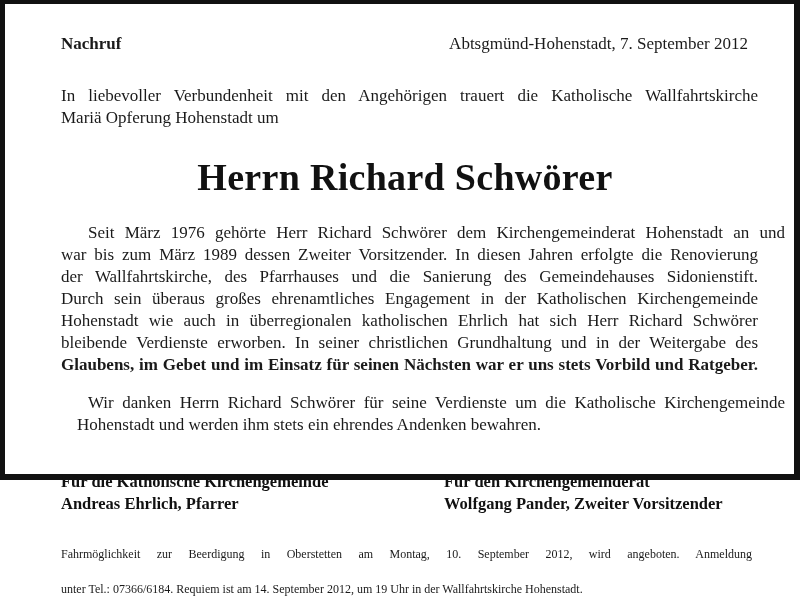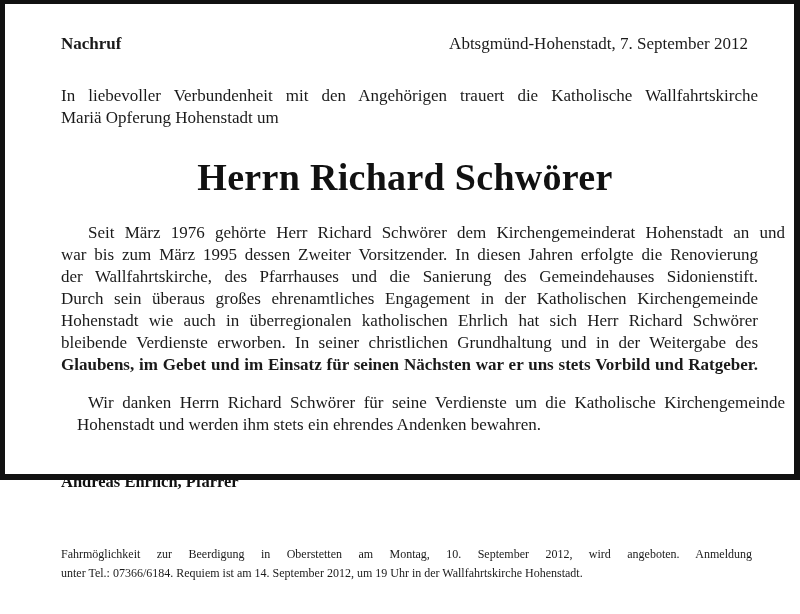--- a/index.html
+++ b/index.html
@@ -84,55 +84,60 @@
     .footer-line {
       position: absolute;
       left: 56px;
       width: 691px;
       font-size: 12px;
       line-height: 19px;
       white-space: nowrap;
       text-align: justify;
       text-align-last: justify;
     }
-    .footer-line.last { text-align-last: left; }
+    .footer-line.last { text-align-last: left; margin-top: 16px; }
   </style>
 </head>
 <body>
 
 <div class="frame">
 
   <div class="header-row">
     <span class="header-label">Nachruf</span>
     <span class="header-place-date">Abtsgmünd-Hohenstadt, 7. September 2012</span>
   </div>
 
   <div class="line intro">In liebevoller Verbundenheit mit den Angehörigen trauert die Katholische Wallfahrtskirche</div>
   <div class="line intro l2 last">Mariä Opferung Hohenstadt um</div>
 
   <div class="title">Herrn Richard Schwörer</div>
 
   <div>
     <div class="line" style="top:218px;margin-left:27px;">Seit März 1976 gehörte Herr Richard Schwörer dem Kirchengemeinderat Hohenstadt an und</div>
-    <div class="line" style="top:240px;">war bis zum März 1995 dessen Zweiter Vorsitzender. In diesen Jahren erfolgte die Renovierung</div>
+    <div class="line" style="top:240px;">war bis zum März 1989 dessen Zweiter Vorsitzender. In diesen Jahren erfolgte die Renovierung</div>
     <div class="line" style="top:262px;">der Wallfahrtskirche, des Pfarrhauses und die Sanierung des Gemeindehauses Sidonienstift.</div>
     <div class="line" style="top:284px;">Durch sein überaus großes ehrenamtliches Engagement in der Katholischen Kirchengemeinde</div>
     <div class="line" style="top:306px;">Hohenstadt wie auch in überregionalen katholischen Ehrlich hat sich Herr Richard Schwörer</div>
     <div class="line" style="top:328px;">bleibende Verdienste erworben. In seiner christlichen Grundhaltung und in der Weitergabe des</div>
     <div class="line" style="top:350px;font-weight:bold;">Glaubens, im Gebet und im Einsatz für seinen Nächsten war er uns stets Vorbild und Ratgeber.</div>
   </div>
 
   <div>
     <div class="line" style="top:388px;margin-left:27px;">Wir danken Herrn Richard Schwörer für seine Verdienste um die Katholische Kirchengemeinde</div>
     <div class="line last" style="top:410px;margin-left:16px;">Hohenstadt und werden ihm stets ein ehrendes Andenken bewahren.</div>
   </div>
 
   <div class="sig-block sig-left">
+    <div>Für die Katholische Kirchengemeinde</div>
     <div>Andreas Ehrlich, Pfarrer</div>
   </div>
 
+  <div class="sig-block sig-right">
+    <div>Für den Kirchengemeinderat</div>
+    <div>Wolfgang Pander, Zweiter Vorsitzender</div>
+  </div>
 
   <div>
     <div class="footer-line" style="top:541px;">Fahrmöglichkeit zur Beerdigung in Oberstetten am Montag, 10. September 2012, wird angeboten. Anmeldung</div>
     <div class="footer-line last" style="top:560px;">unter Tel.: 07366/6184. Requiem ist am 14. September 2012, um 19 Uhr in der Wallfahrtskirche Hohenstadt.</div>
   </div>
 
 </div>
 
 </body></html>

